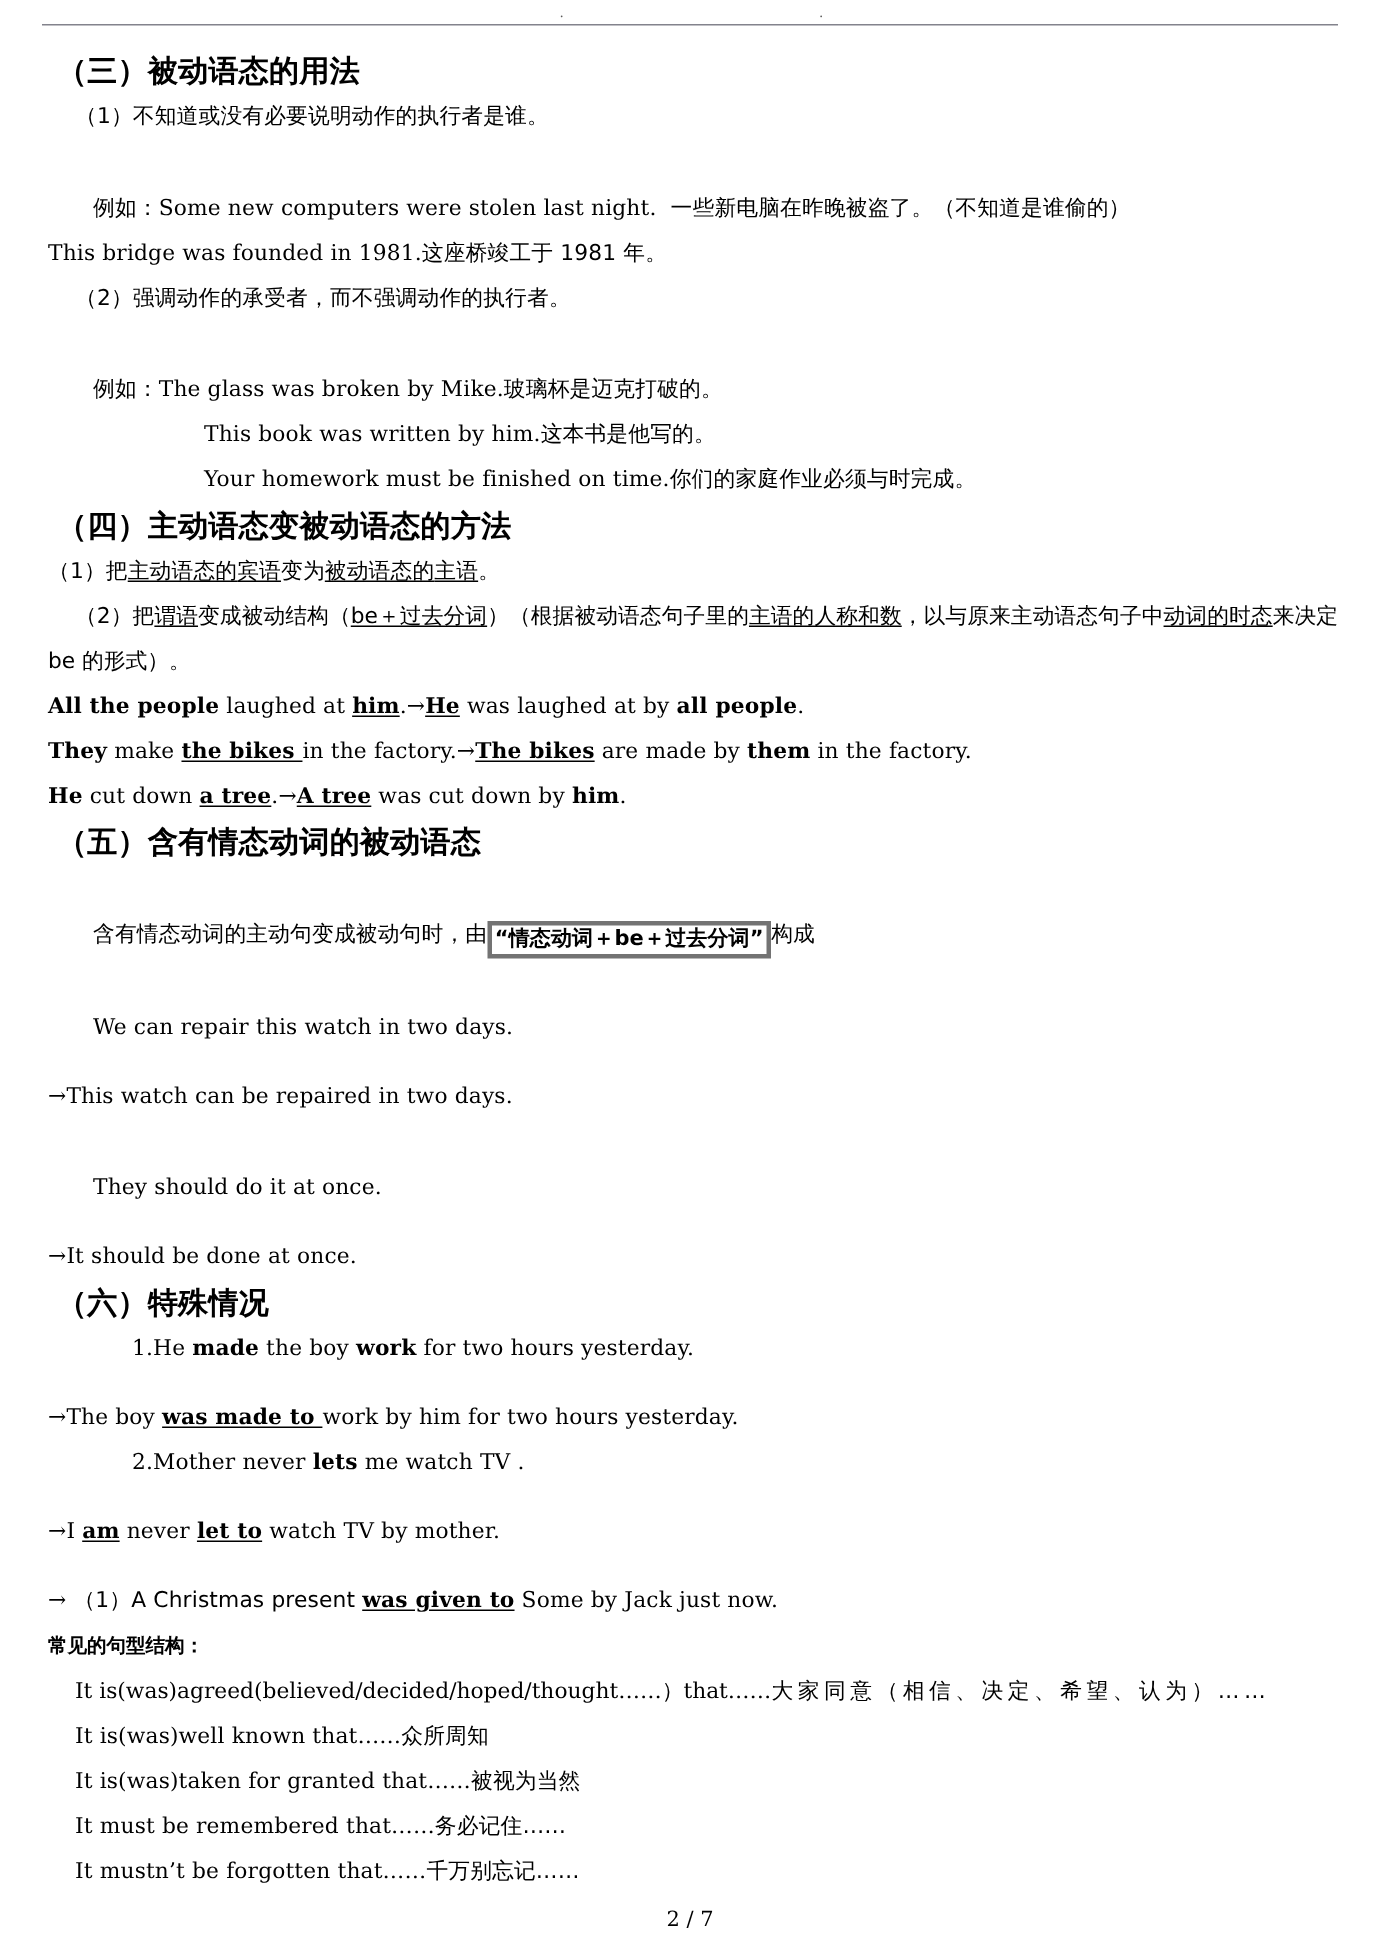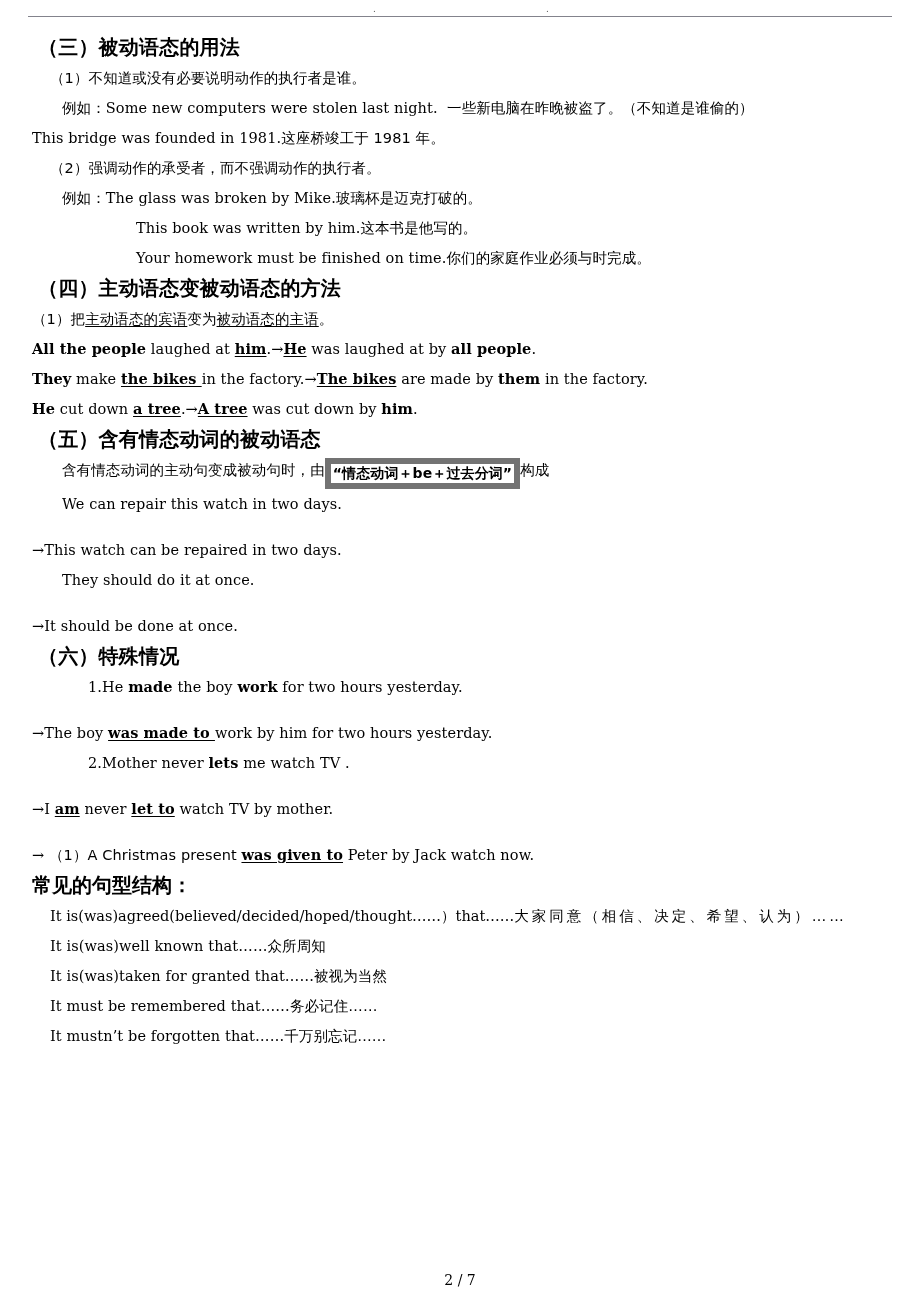--- a/index.html
+++ b/index.html
@@ -65,29 +65,29 @@
     font-weight: bold;
     font-size: 20px;
     line-height: 31px;
     letter-spacing: .2px;
     padding-left: 10px;
   }
 
   .sub-heading {
     font-family: "DejaVu Sans", "Liberation Sans", sans-serif;
     font-weight: bold;
-    font-size: 20px;
+    font-size: 13px;
     line-height: 31px;
     padding-left: 4px;
   }
 
   
   .ind0  { padding-left: 4px; }
   .ind1  { padding-left: 22px; }
-  .ind2  { padding-left: 34px; }
+  .ind2  { padding-left: 34px; margin-top: 31px; }
   .ind3  { padding-left: 60px; }
   .ind4  { padding-left: 108px; }
   .ind-arrow { padding-left: 4px; margin-top: 16px; }
   .wrapline-justify {
     white-space: normal;
     line-height: 30px;
     font-size: 14.5px;
     text-align: justify;
     text-align-last: left;
   }
@@ -100,21 +100,21 @@
     font-family: "DejaVu Sans", "Liberation Sans", sans-serif;
   }
   .cjk-b {
     font-family: "DejaVu Sans", "Liberation Sans", sans-serif;
     font-weight: normal;
   }
 
   
   .boxed {
     display: inline-block;
-    border: 6px solid #737373;
+    border: 3px solid #737373;
     padding: 0 2px;
     font-family: "DejaVu Sans", "Liberation Sans", sans-serif;
     font-weight: bold;
     font-size: 14px;
     line-height: 19px;
     vertical-align: -3px;
   }
 
   .arrow { font-size: 14.5px; }
 
@@ -173,20 +173,23 @@
     <div class="line ind4">
       <span>Your homework must be finished on time.</span><span class="cjk">你们的家庭作业必须与时完成。</span>
     </div>
 
     <div class="heading">（四）主动语态变被动语态的方法</div>
 
     <div class="line ind0 cjk">
       <span>（1）把</span><u>主动语态的</u><u class="cjk-b">宾语</u><span>变为</span><u>被动语态的</u><u class="cjk-b">主语</u><span>。</span>
     </div>
 
+    <div class="wrapline-justify cjk ind0">
+      <span style="padding-left:18px">（2）把</span><u class="cjk-b">谓语</u><span>变成被动结构（</span><u class="cjk-b">be＋过去分词</u><span>）（根据被动语态句子里的</span><u>主语的人称和数</u><span>，以与原来主动语态句子中</span><u>动词的时态</u><span>来决定 be 的形式）。</span>
+    </div>
 
 
     <div class="line ind0">
       <b>All the people</b><span> laughed at </span><span class="bu">him</span><span>.</span><span class="arrow">→</span><span class="bu">He</span><span> was laughed at by </span><b>all people</b><span>.</span>
     </div>
 
     <div class="line ind0">
       <b>They</b><span> make </span><span class="bu">the bikes </span><span>in the factory.</span><span class="arrow">→</span><span class="bu">The bikes</span><span> are made by </span><b>them</b><span> in the factory.</span>
     </div>
 
@@ -223,21 +226,21 @@
     <div class="line ind3">
       <span>2.Mother never </span><b>lets</b><span> me watch TV .</span>
     </div>
 
     <div class="line ind-arrow">
       <span class="arrow">→</span><span>I </span><span class="bu">am</span><span> never </span><span class="bu">let to</span><span> watch TV by mother.</span>
     </div>
 
 
     <div class="line ind-arrow">
-      <span class="arrow">→</span><span>&nbsp;</span><span class="cjk">（1）A Christmas present </span><span class="bu">was given to</span><span> Peter by Jack watch now.</span>
+      <span class="arrow">→</span><span>&nbsp;</span><span class="cjk">（1）A Christmas present </span><span class="bu">was given to</span><span> Some by Jack just now.</span>
     </div>
 
 
     <div class="sub-heading">常见的句型结构：</div>
 
     <div class="wrapline-justify ind1">
       <span>It is(was)agreed(believed/decided/hoped/thought……）that……</span><span class="spaced">大家同意（相信、决定、希望、认为）……</span>
     </div>
 
     <div class="line ind1">

